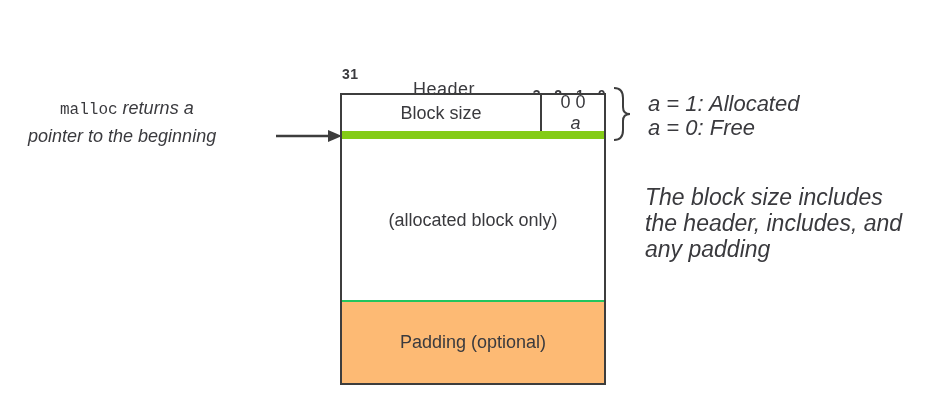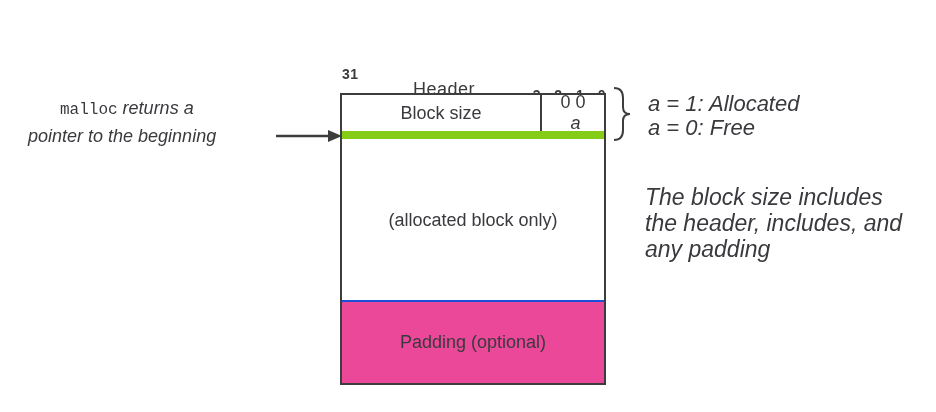--- a/index.html
+++ b/index.html
@@ -65,22 +65,22 @@
   .flag-letter { font-style: italic; margin-left: 5px; }
   .payload-area {
     height: 161px; min-height: 161px;
     display: flex; flex-direction: column;
     align-items: center; justify-content: center;
     text-align: center;
     font-size: 18px; line-height: 24px;
   }
   .padding-area {
     flex: 1;
-    border-top: 2px solid #1d4ed8;
-    background: #ec4899;
+    border-top: 2px solid #22c55e;
+    background: #fdba74;
     display: flex; align-items: center; justify-content: center;
     font-size: 18px;
   }
 
   
   .brace-svg { left: 612px; top: 86px; }
   .flag-legend {
     left: 648px; top: 92px;
     font-size: 22px; line-height: 24px; font-style: italic;
   }

